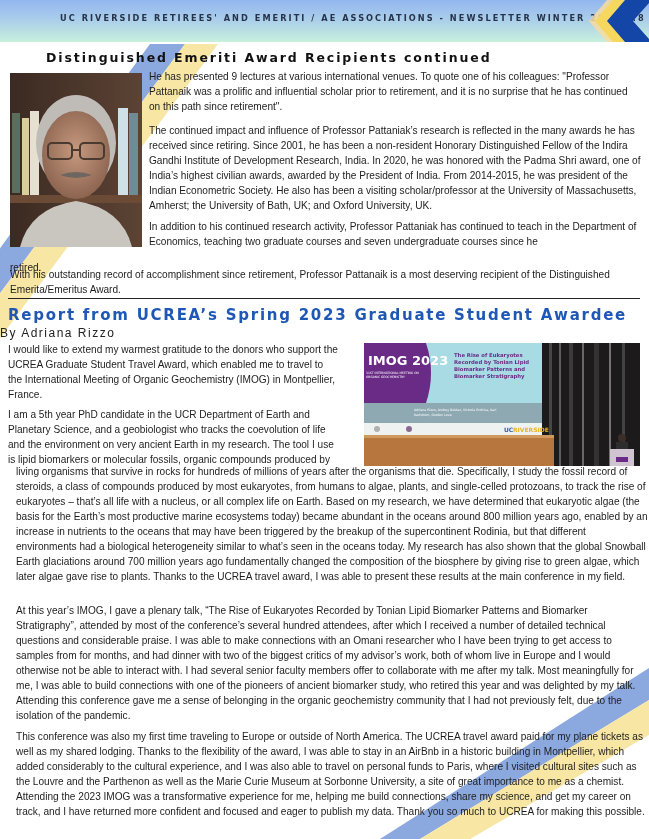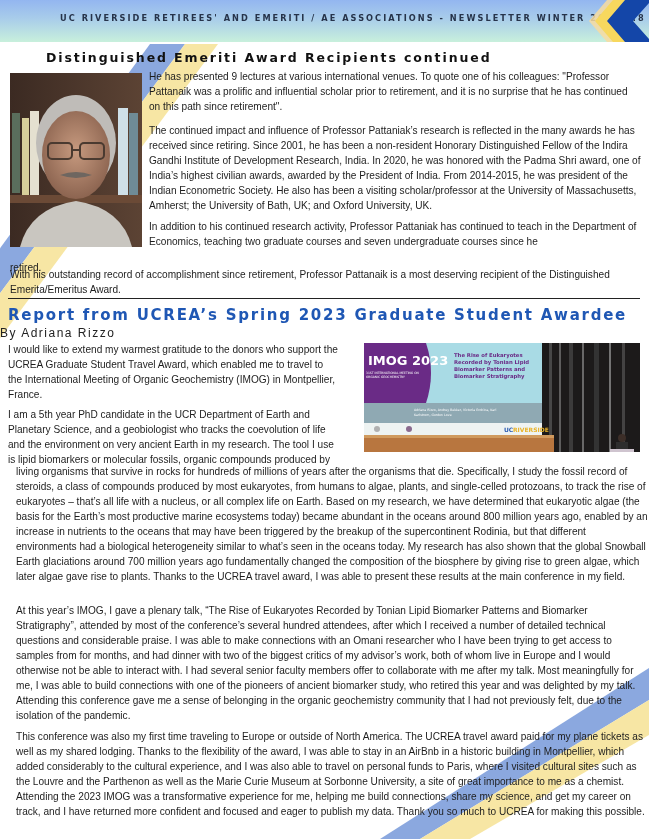--- a/index.html
+++ b/index.html
@@ -108,21 +108,21 @@
       z-index: 2;
     }
     .para-left {
       position: absolute;
       left: 8px;
       width: 330px;
     }
     .stage-photo {
       position: absolute;
       left: 364px; top: 343px;
-      width: 276px; height: 109px;
+      width: 276px; height: 123px;
       overflow: hidden;
       z-index: 2;
     }
   </style>
 </head>
 <body>
 
 <div class="header">
   <div class="header-title">UC RIVERSIDE RETIREES' AND EMERITI / AE ASSOCIATIONS - NEWSLETTER WINTER 2024 P.8</div>
   <svg class="chevron" viewBox="0 0 110 42" preserveAspectRatio="none">

